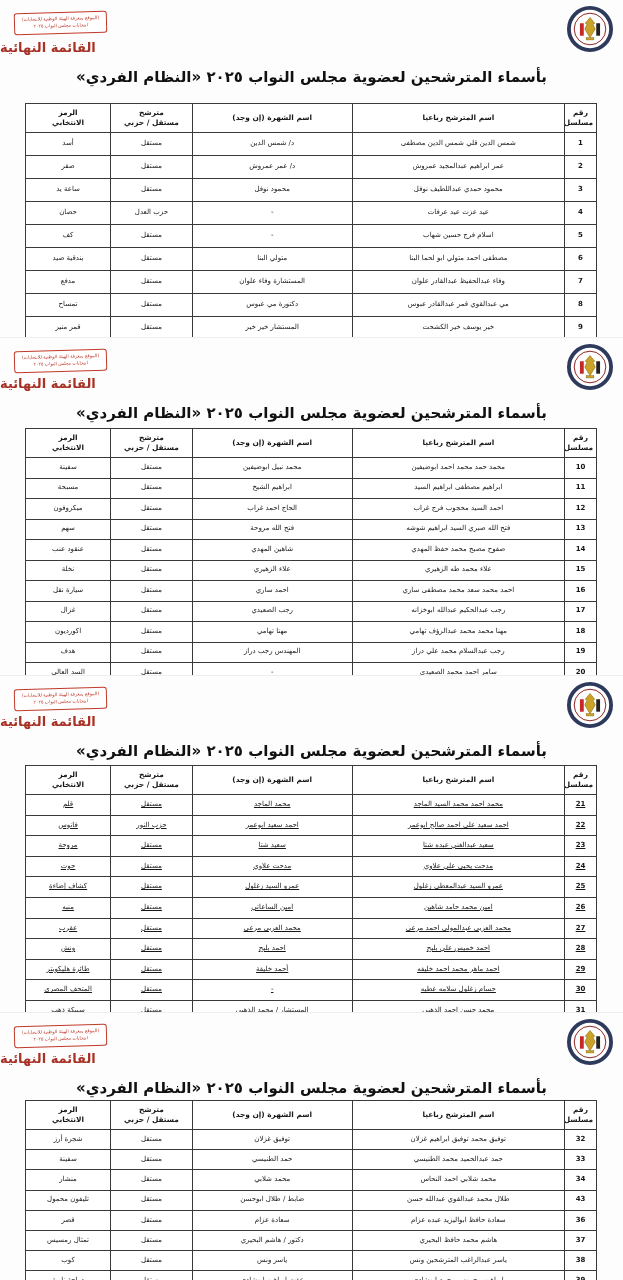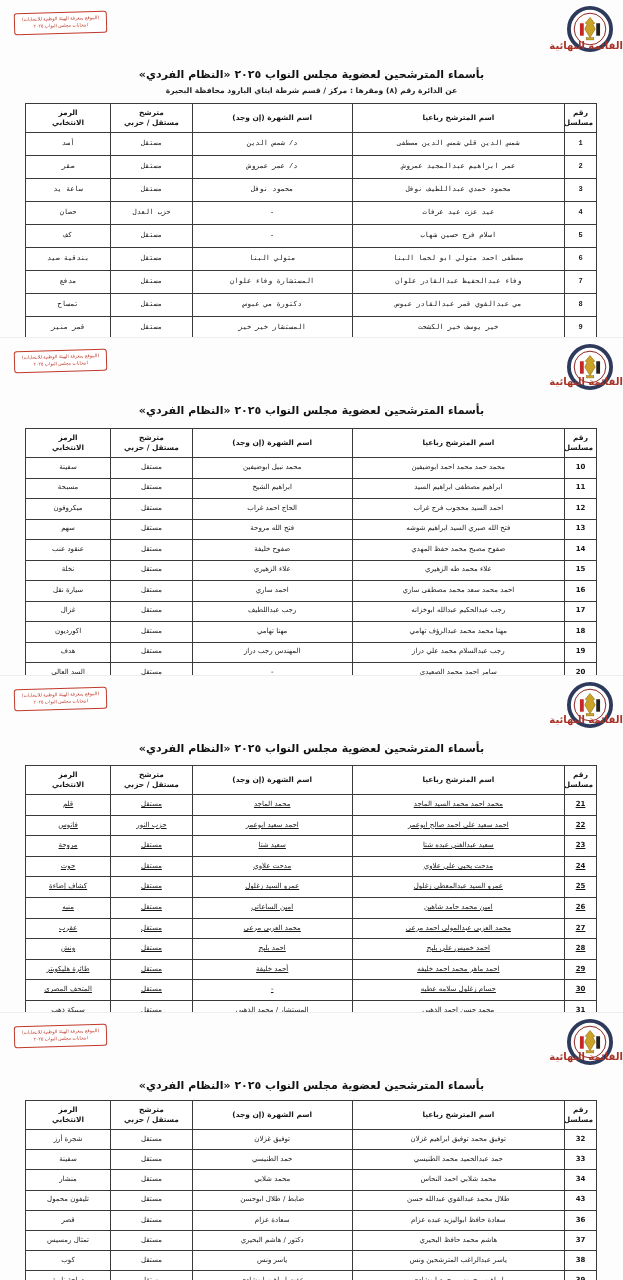--- a/index.html
+++ b/index.html
@@ -31,31 +31,31 @@
     font-size:4.6px;line-height:1.5;
     text-align:center;
     transform:rotate(-1.5deg);
     background:#fff;
     max-width:110px;
   }
   .emblem{position:absolute;top:6px;right:10px;}
 
   .title{
     position:absolute;top:38px;left:0;right:0;
-    margin:0;text-align:right;
+    margin:0;text-align:left;
     color:#a93226;
-    font-size:10px;font-weight:bold;
+    font-size:13px;font-weight:bold;
     letter-spacing:.2px;
   }
   .page.p1 .title{top:40px;}
   .subtitle{
     position:absolute;top:66px;left:0;right:0;
     margin:0;text-align:center;
     color:#111;
-    font-size:11px;font-weight:bold;
+    font-size:15px;font-weight:bold;
   }
   .page.p1 .subtitle{top:68px;}
   .district{
     position:absolute;top:86px;left:0;right:0;
     text-align:center;
     font-size:7.6px;font-weight:bold;color:#222;
   }
 
   table.cands{
     position:absolute;
@@ -79,21 +79,21 @@
     overflow:hidden;
     white-space:nowrap;
   }
   table.cands th{
     height:28px;
     font-size:7.4px;font-weight:bold;
     white-space:pre-line;line-height:1.35;
   }
   table.cands td{font-size:7px;line-height:1.1;}
   td.c-serial{font-size:8px;font-weight:bold;}
-  .page.p1 table.cands td{height:22px;font-family:Liberation Mono, monospace;}
+  .page.p1 table.cands td{height:22px;}
   .page.p2 table.cands td{height:19.5px;}
   .page.p3 table.cands td{height:19.6px;text-decoration:underline;}
   .page.p4 table.cands td{height:19.2px;margin-top:23px;}
 
   col.w-serial{width:5.6%;}
   col.w-name{width:37.2%;}
   col.w-famous{width:28%;}
   col.w-party{width:14.3%;}
   col.w-symbol{width:14.9%;}
 </style>
@@ -110,21 +110,20 @@
         <circle cx="24" cy="24" r="22" fill="#ffffff" stroke="#2e3a5c" stroke-width="4"></circle>
         <circle cx="24" cy="24" r="16.5" fill="#ffffff" stroke="#8b1b1b" stroke-width="1"></circle>
         <rect x="13.5" y="18" width="4" height="13" fill="#c62828"></rect>
         <rect x="30.5" y="18" width="4" height="13" fill="#222222"></rect>
         <path d="M24 12 L29 18 L27 19 L29.5 24 L24 33 L18.5 24 L21 19 L19 18 Z" fill="#c9a227" stroke="#8a6d1d" stroke-width="0.6"></path>
         <rect x="20" y="33" width="8" height="2.4" fill="#c9a227" stroke="#8a6d1d" stroke-width="0.5"></rect>
       </svg>
     </div>
     <h1 class="title">القائمة النهائية</h1>
     <h2 class="subtitle">بأسماء المترشحين لعضوية مجلس النواب ٢٠٢٥ «النظام الفردي»</h2>
-    <div class="district">عن الدائرة رقم (٨)   ومقرها : مركز / قسم شرطة ايتاي البارود   محافظة البحيرة</div>
     <table class="cands">
       <colgroup>
         <col class="w-serial">
         <col class="w-name">
         <col class="w-famous">
         <col class="w-party">
         <col class="w-symbol">
       </colgroup>
       <thead>
         <tr>
@@ -269,42 +268,42 @@
         <tr>
           <td class="c-serial">13</td>
           <td class="c-name">فتح الله صبري السيد ابراهيم شوشه</td>
           <td class="c-famous">فتح الله مروحة</td>
           <td class="c-party">مستقل</td>
           <td class="c-symbol">سهم</td>
         </tr>
         <tr>
           <td class="c-serial">14</td>
           <td class="c-name">صفوح مصبح محمد حفظ المهدي</td>
-          <td class="c-famous">صفوح خليفة</td>
+          <td class="c-famous">شاهين المهدي</td>
           <td class="c-party">مستقل</td>
           <td class="c-symbol">عنقود عنب</td>
         </tr>
         <tr>
           <td class="c-serial">15</td>
           <td class="c-name">علاء محمد طه الزهيري</td>
           <td class="c-famous">علاء الزهيري</td>
           <td class="c-party">مستقل</td>
           <td class="c-symbol">نخلة</td>
         </tr>
         <tr>
           <td class="c-serial">16</td>
           <td class="c-name">احمد محمد سعد محمد مصطفى ساري</td>
           <td class="c-famous">احمد ساري</td>
           <td class="c-party">مستقل</td>
           <td class="c-symbol">سيارة نقل</td>
         </tr>
         <tr>
           <td class="c-serial">17</td>
           <td class="c-name">رجب عبدالحكيم عبدالله ابوخزانه</td>
-          <td class="c-famous">رجب عبداللطيف</td>
+          <td class="c-famous">رجب الصعيدي</td>
           <td class="c-party">مستقل</td>
           <td class="c-symbol">غزال</td>
         </tr>
         <tr>
           <td class="c-serial">18</td>
           <td class="c-name">مهنا محمد محمد عبدالرؤف تهامي</td>
           <td class="c-famous">مهنا تهامي</td>
           <td class="c-party">مستقل</td>
           <td class="c-symbol">اكورديون</td>
         </tr>

